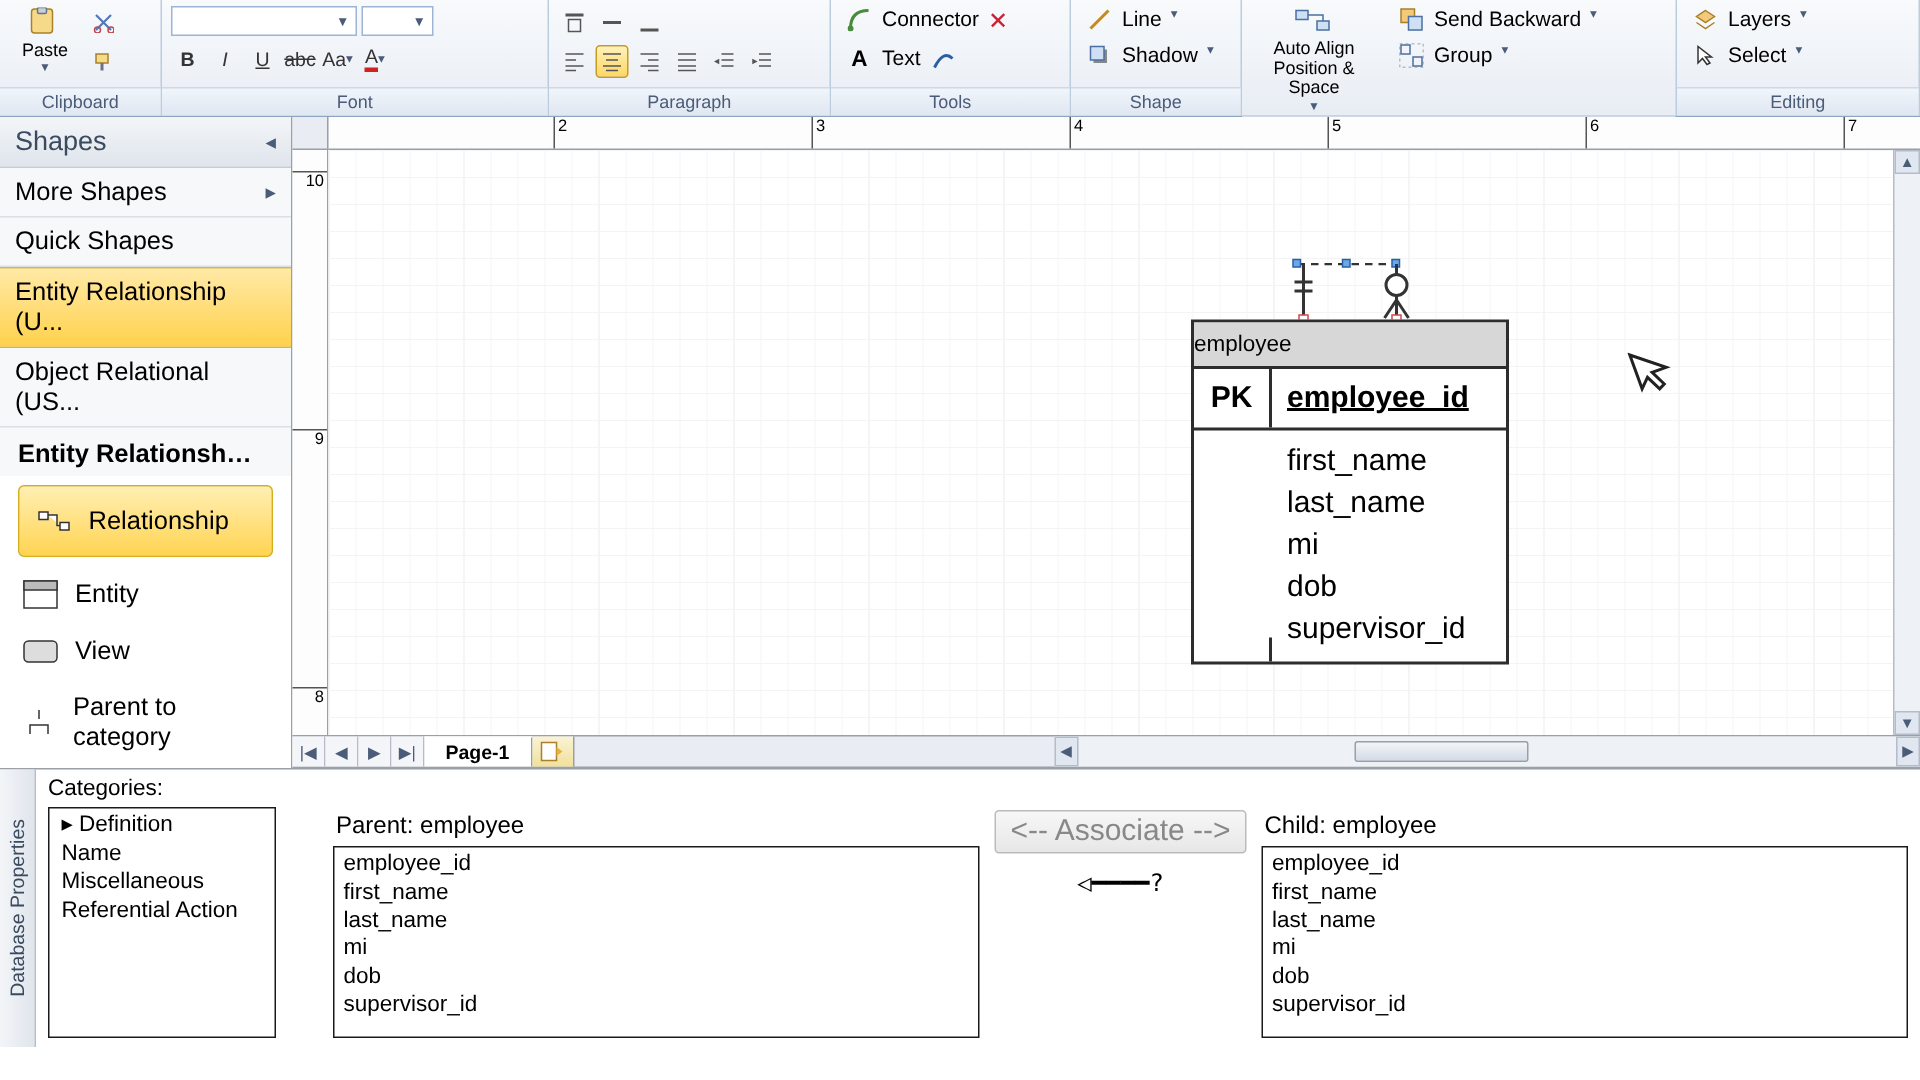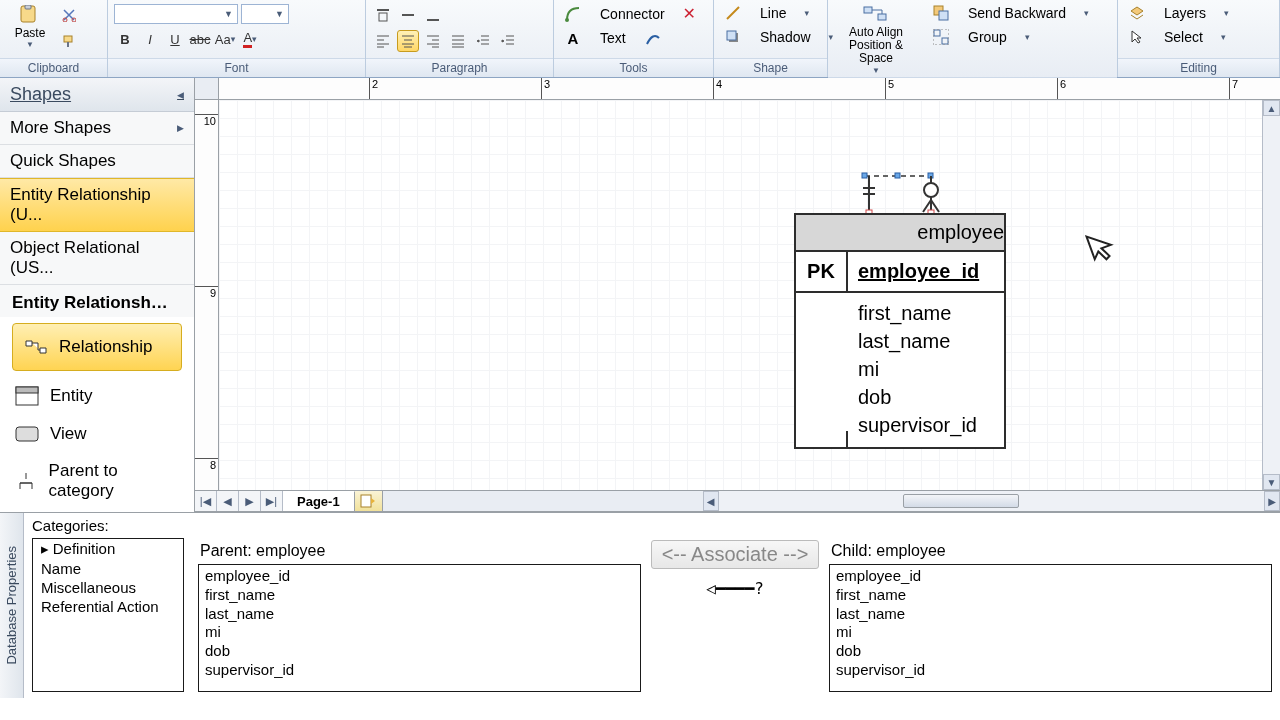--- a/index.html
+++ b/index.html
@@ -14,27 +14,27 @@
 .big-btn { display: flex; flex-direction: column; align-items: center; width: 48px; padding: 2px; }
 .big-btn .icon-box { width: 32px; height: 20px; display: flex; align-items: center; justify-content: center; }
 .big-btn .lbl { font-size: 12px; margin-top: 2px; }
 .tiny-drop { font-size: 8px; color: #4a5c78; }
 
 .tool-row { display: flex; gap: 3px; align-items: center; }
 .tool-btn { width: 22px; height: 22px; border: 1px solid transparent; display: flex; align-items: center; justify-content: center; font-size: 13px; color: #333; border-radius: 3px; }
 .tool-btn.highlighted { background: linear-gradient(#fff1b8, #ffd766); border: 1px solid #c79b1e; }
 .font-combo { width: 72px; height: 20px; border: 1px solid #9db4d4; background: #fff; font-size: 11px; padding: 0 4px; display: flex; align-items: center; justify-content: space-between; }
 
-.med-btn { display: flex; align-items: center; gap: 18px; padding: 2px 4px; font-size: 14px; }
+.med-btn { display: flex; align-items: flex-start; gap: 6px; padding: 2px 4px; font-size: 14px; }
 .med-icon { width: 18px; height: 18px; display:flex; align-items:center; justify-content:center; }
 
 
 .workspace { display: flex; height: 434px; }
 .shapes-panel { width: 195px; background: #f7f8f9; border-right: 1px solid #9aa0a6; display: flex; flex-direction: column; }
-.shapes-hdr { display:flex; align-items:center; justify-content:space-between; background: linear-gradient(#f3f5f8, #dfe5ec); padding: 6px 10px; font-size: 18px; color: #3a4a5f; border-bottom:1px solid #c5ccd5;text-decoration:underline; }
+.shapes-hdr { display:flex; align-items:center; justify-content:space-between; background: linear-gradient(#f3f5f8, #dfe5ec); padding: 6px 10px; font-size: 18px; color: #3a4a5f; border-bottom:1px solid #c5ccd5; }
 .shapes-link { padding: 6px 10px; font-size: 17px; border-bottom: 1px solid #dcdfe3; display:flex; align-items:center; justify-content:space-between; }
 .shapes-link.selected { background: linear-gradient(#ffe9a6, #ffd24d); border-top:1px solid #e0b72a; border-bottom:1px solid #e0b72a; }
 .stencil-title { font-weight: bold; padding: 8px 12px 4px; font-size: 17px; }
 .stencil-list { flex:1; overflow:auto; background:#fff; }
 .stencil-item { display:flex; align-items:center; gap:10px; padding: 8px 14px; font-size: 17px; }
 .stencil-item.sel { margin: 6px 12px; padding: 12px 10px; border: 1px solid #d6ad1f; border-radius: 4px; background: linear-gradient(#ffefb3, #ffd452); }
 .stencil-ico { width: 26px; height: 22px; display:flex; align-items:center; justify-content:center; }
 
 
 .canvas-wrap { flex:1; display:flex; flex-direction:column; position:relative; }
@@ -52,21 +52,21 @@
     linear-gradient(90deg, #e8eaec 1px, transparent 1px);
   background-size: 18px 18px, 18px 18px, 90px 90px, 90px 90px;
 }
 .vscroll { width:18px; background:#eef1f6; border-left:1px solid #b5bcc8; position:relative;}
 .vscroll .arrow{position:absolute; left:0; width:100%; height:16px; display:flex; align-items:center; justify-content:center; font-size:10px; color:#4a5c78; background:#e1e7f1; border:1px solid #b5bcc8;}
 .vscroll .arrow.up{top:0;} .vscroll .arrow.dn{bottom:0;}
 
 
 .connector-shape{ position:absolute; left:640px; top:68px; width:90px; height:45px; }
 .entity { position:absolute; left:575px; top:113px; width:212px; border:2px solid #2d2d2d; background:#fff; }
-.entity-title{ text-align:right; padding:6px 0; font-size:20px; background:#d7d7d7; border-bottom:2px solid #2d2d2d;}
+.entity-title{ text-align:left; padding:6px 0; font-size:15px; background:#d7d7d7; border-bottom:2px solid #2d2d2d;}
 .entity-row{ display:flex;align-items:flex-end; }
 .entity-pkcol{ width:52px; border-right:2px solid #2d2d2d; text-align:center; font-weight:bold; font-size:20px; padding:8px 0;}
 .entity-keycol{ flex:1; padding:8px 10px; font-size:20px; text-decoration: underline; font-weight:bold;}
 .entity-divider{border-top:2px solid #2d2d2d;}
 .entity-attrs{ flex:1; padding:6px 10px 8px; font-size:20px; line-height:1.4;}
 
 
 .cursor-arrow{ position:absolute; left:868px; top:130px; font-size:30px; color:#222; transform:rotate(-20deg); pointer-events:none;}
 
 
@@ -81,21 +81,21 @@
 
 .dbp { display:flex; height:186px; border-top:1px solid #9aa0a6; }
 .dbp-side-tab { width:24px; background:linear-gradient(90deg,#f3f5f8,#dfe5ec); border-right:1px solid #b5bcc8; display:flex; align-items:center; justify-content:center; }
 .dbp-side-tab span{ writing-mode: vertical-rl; transform: rotate(180deg); font-size:13px; color:#3a4a5f;}
 .dbp-body{ flex:1; display:flex; flex-direction:column; }
 .dbp-cat-label{ font-size:15px; padding:4px 8px;}
 .dbp-main{ flex:1; display:flex; gap:14px; padding:0 8px 6px;}
 .cat-list{ width:152px; border:1px solid #1a1a1a; background:#fff; font-size:15px; }
 .cat-list div{ padding:1px 8px; }
 .cat-list .cur::before{ content:"▸ "; }
-.def-area{ flex:1; display:flex; gap:14px; position:relative;}
+.def-area{ flex:1; display:flex; gap:14px; position:relative;margin-left:24px;}
 .col-block{ flex:1; display:flex; flex-direction:column; }
 .col-title{ font-size:16px; padding:4px 2px;}
 .field-list{ flex:1; border:1px solid #1a1a1a; background:#fff; font-size:15px; padding:2px 6px; line-height:1.25;}
 .assoc-col{ width:160px; display:flex; flex-direction:column; align-items:center; }
 .assoc-btn{ margin-top:2px; padding:2px 10px; font-size:20px; color:#888; border:1px solid #bbb; background:linear-gradient(#f7f7f7,#e7e7e7); border-radius:3px; white-space:nowrap;}
 .assoc-line{ margin-top:10px; font-size:16px; font-family: monospace;}
 
 .caret{ font-size:9px; color:#4a5c78;}
 
 svg { display:block; }

